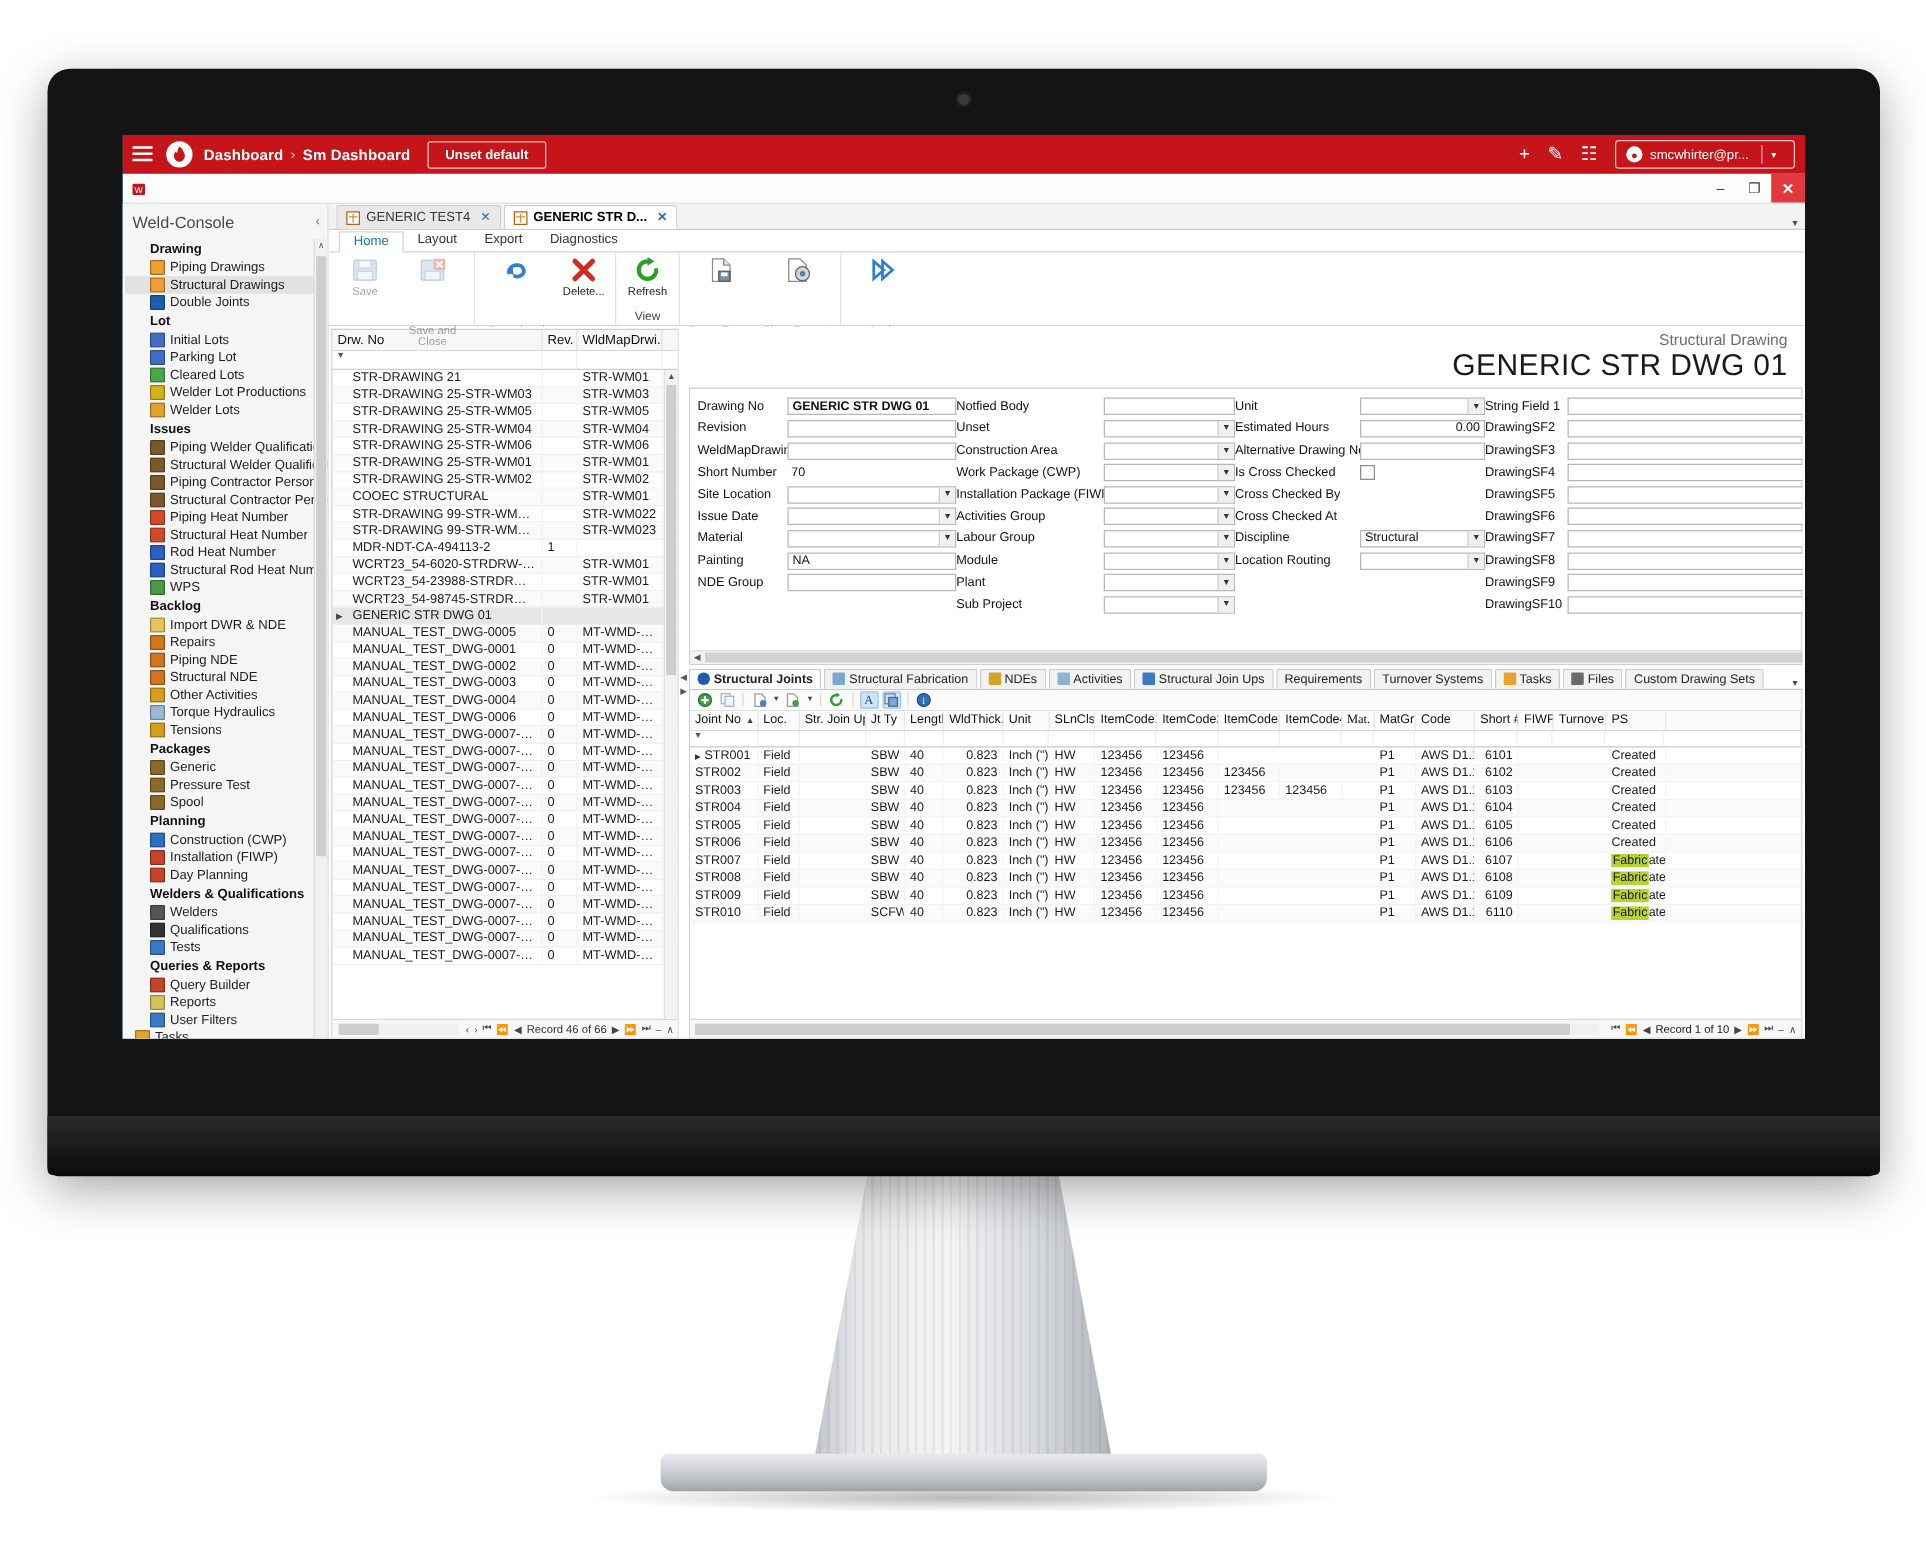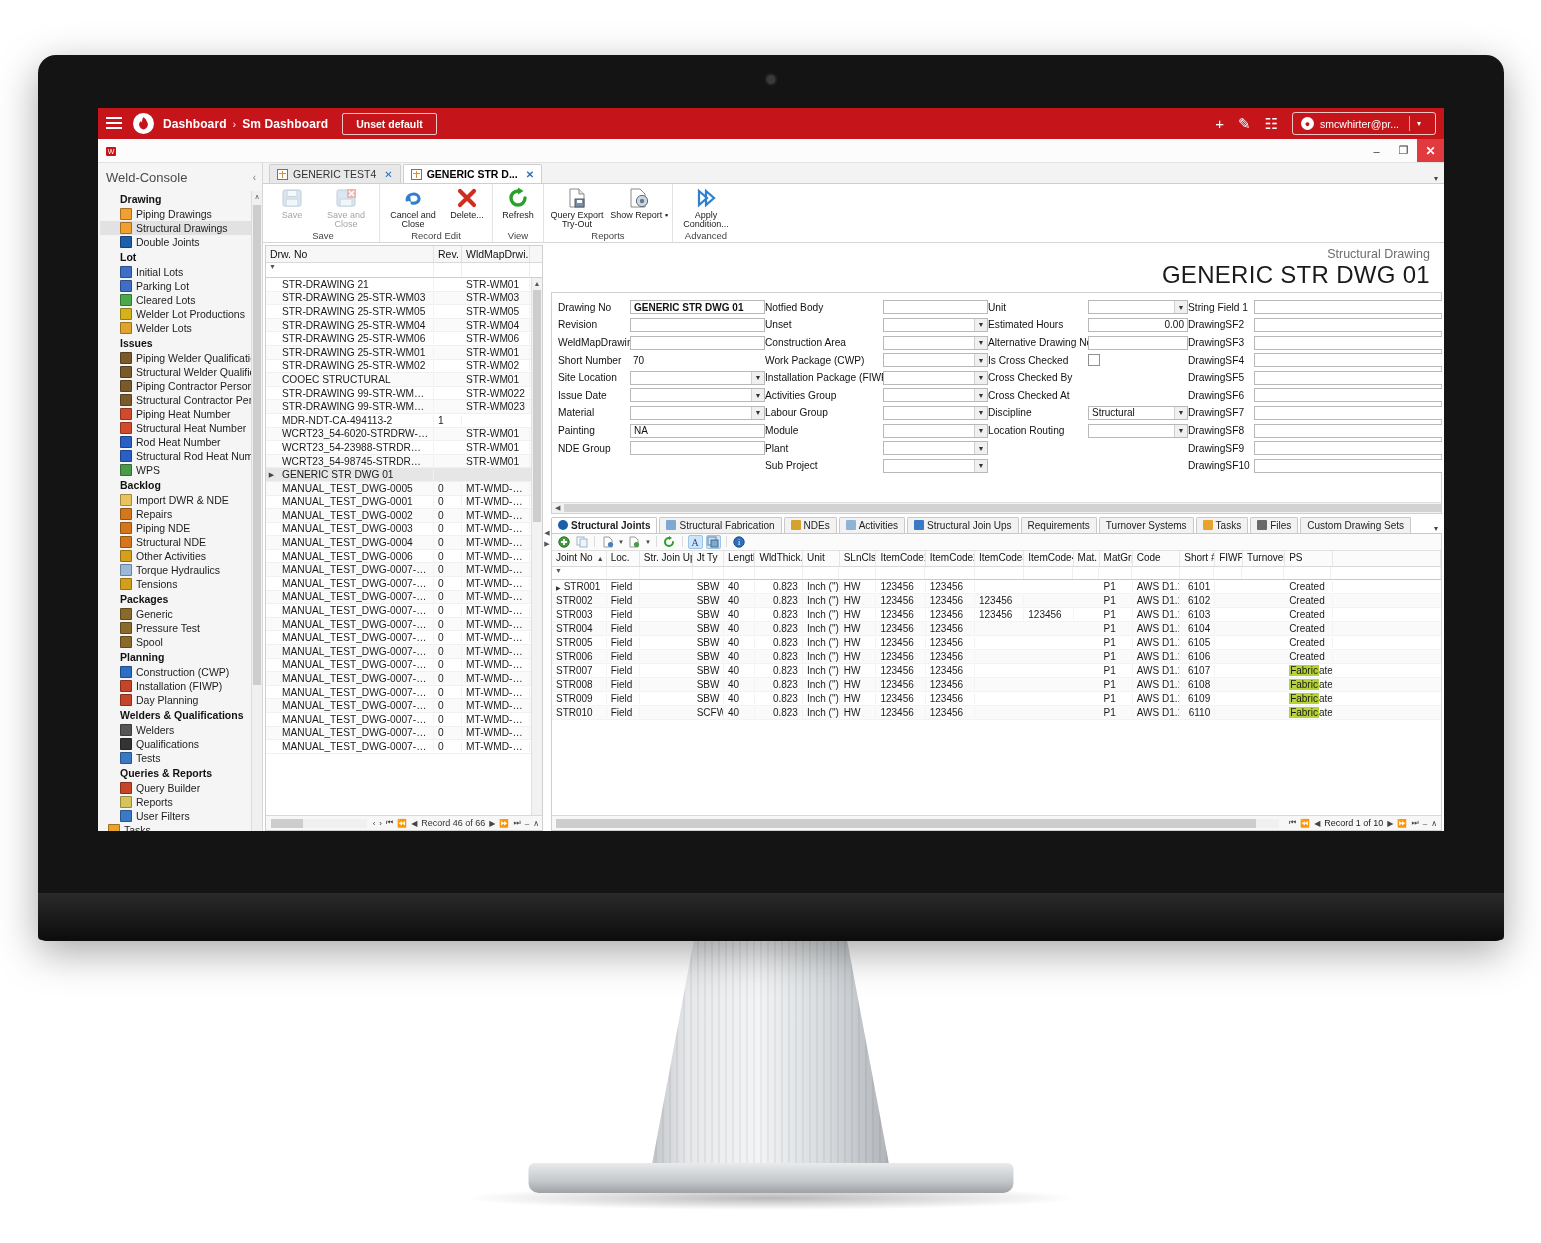--- a/index.html
+++ b/index.html
@@ -149,21 +149,21 @@
   .rtab.active{ color:#1a6fb5; border:1px solid #d6d6d6; border-bottom:1px solid #fff; position:relative; top:1px; background:#fff; }
   #ribbon-body{ display:flex; height:58px; padding-left:4px; }
   .rgroup{ display:flex; flex-direction:column; border-right:1px solid #e3e3e3; padding:0 2px; }
   .rgroup:last-child{ border-right:none; }
   .rgbtns{ display:flex; flex:1; }
   .rgname{ text-align:center; font-size:9.5px; color:#444; padding-bottom:1px; }
   .rbtn{ width:46px; display:flex; flex-direction:column; align-items:center; justify-content:flex-start; padding-top:3px; cursor:pointer; }
   .rbtn.disabled{ opacity:.42; }
   .rbtn .glyph{ height:22px; display:flex; align-items:center; justify-content:center; }
   .rbtn .cap{ font-size:9px; text-align:center; color:#222; line-height:1.05; margin-top:2px; }
-  .rbtn.wide{ width:62px; }
+  .rbtn.wide{ width:62px;gap:31px; }
 
   
   #content{ flex:1; display:flex; overflow:hidden; background:#fff; padding:2px 2px 0 2px; }
 
   
   #recgrid{ width:278px; display:flex; flex-direction:column; border:1px solid #cfcfcf; background:#fff; }
   #recgrid-head{ display:flex; height:17px; background:#f7f7f7; border-bottom:1px solid #d9d9d9; font-size:10.5px; }
   #recgrid-head div{ padding:2px 4px; border-right:1px solid #e2e2e2; font-weight:normal; color:#111; overflow:hidden; white-space:nowrap;}
   #recgrid-filter{ display:flex; height:15px; border-bottom:1px solid #cfcfcf; background:#fff; }
   #recgrid-filter div{ border-right:1px solid #eee; }
@@ -479,20 +479,26 @@
           </div>
           <div class="doctab active">
             <span class="tabicon"></span>
             <span>GENERIC STR D...</span>
             <span class="x">✕</span>
           </div>
           <div id="tabstrip-caret">▾</div>
         </div>
 
       <div id="ribbon">
+        <div id="ribbon-tabs">
+            <div class="rtab active">Home</div>
+            <div class="rtab">Layout</div>
+            <div class="rtab">Export</div>
+            <div class="rtab">Diagnostics</div>
+          </div>
         <div id="ribbon-body">
             <div class="rgroup">
               <div class="rgbtns">
                 <div class="rbtn disabled">
                   <div class="glyph">
                     <svg width="22" height="22" viewBox="0 0 22 22">
                       <rect x="2" y="3" width="18" height="16" rx="1.5" fill="#a8c6e0" stroke="#6d8ca8"></rect>
                       <rect x="6" y="3.5" width="10" height="6" fill="#e9f1f7" stroke="#7d98b0"></rect>
                       <rect x="5" y="12" width="12" height="7" fill="#dfeaf3" stroke="#7d98b0"></rect>
                     </svg>
@@ -1166,21 +1172,21 @@
                 <div style="width: 58px;">Str. Join Up</div>
                 <div style="width: 34px;">Jt Ty</div>
                 <div style="width: 34px;">Length</div>
                 <div style="width: 52px;">WldThick.</div>
                 <div style="width: 40px;">Unit</div>
                 <div style="width: 40px;">SLnClss</div>
                 <div style="width: 54px;">ItemCode1.</div>
                 <div style="width: 54px;">ItemCode2.</div>
                 <div style="width: 54px;">ItemCode3.</div>
                 <div style="width: 54px;">ItemCode4.</div>
-                <div style="width: 28px;">Mat.</div>
+                <div style="width: 28px; font-family: Liberation Serif, serif;">Mat.</div>
                 <div style="width: 36px;">MatGrp</div>
                 <div style="width: 52px;">Code</div>
                 <div style="width: 38px;">Short #</div>
                 <div style="width: 30px;">FIWP</div>
                 <div style="width: 46px;">Turnover</div>
                 <div style="width: 52px;">PS</div>
                 <div style="width: 120px;"></div>
               </div>
             <div id="jfilter">
                 <div style="width: 60px; font-size: 7px; padding-left: 3px; color: rgb(85, 85, 85);">▼</div>

